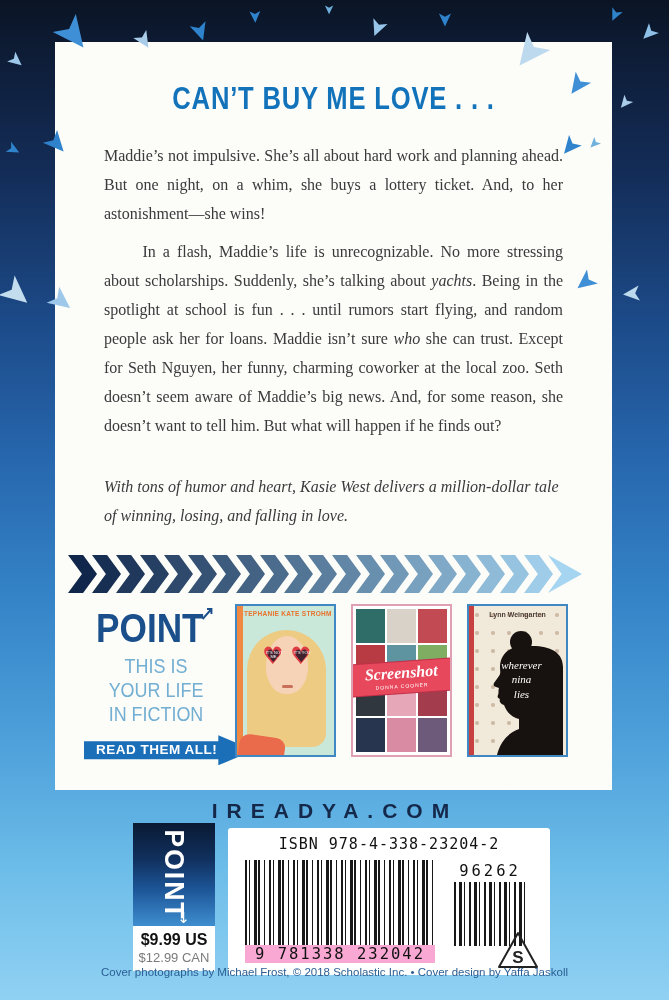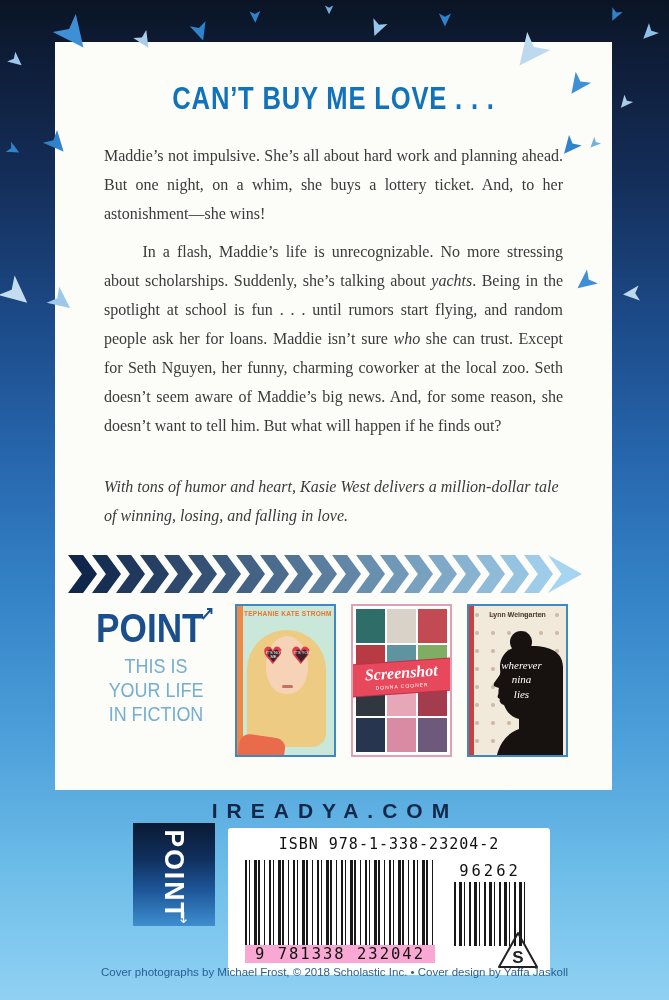--- a/index.html
+++ b/index.html
@@ -116,20 +116,23 @@
         <span>POINT</span>
         <svg class="t-arrow" width="16" height="16" viewBox="0 0 16 16">
             <path d="M1 15 L11 5 M6 5 L11 5 L11 10" stroke="#1a4f8b" stroke-width="2.2" fill="none"></path>
           </svg>
       </div>
       <div class="promo-tag">
         <div>THIS IS</div>
         <div>YOUR LIFE</div>
         <div>IN FICTION</div>
       </div>
+      <div class="promo-banner">
+        <span>READ THEM ALL!</span>
+      </div>
     </div>
 
     <div class="thumbs">
 
       <div class="thumb b1">
         <i class="b1-spine"></i>
         <div class="b1-author">STEPHANIE KATE STROHM</div>
         <i class="b1-hair"></i>
         <i class="b1-face"></i>
         <div class="b1-glasses">
@@ -186,24 +189,28 @@
     </div>
   </div>
 
   <div class="website">IREADYA.COM</div>
 
   <div class="price-block">
     <div class="vlogo">
       <span class="vtext">POINT</span>
       <span class="varrow">↓</span>
     </div>
+    <div class="pricebox">
+      <div class="price-us">$9.99 US</div>
+      <div class="price-can">$12.99 CAN</div>
+    </div>
   </div>
 
   <div class="barcode-box">
-    <div class="isbn-label">ISBN 978-1-338-23204-2</div>
+    <div class="isbn-label">ISBN 978-4-338-23204-2</div>
     <div class="bars-main"></div>
     <div class="ean-digits">9 781338 232042</div>
     <div class="addon-digits">96262</div>
     <div class="bars-addon"></div>
     <div class="cert-triangle">
       <svg width="44" height="40" viewBox="0 0 44 40">
           <path d="M22 3 L41 37 L3 37 Z" fill="none" stroke="#222" stroke-width="2" stroke-linejoin="round"></path>
         </svg>
       <span>S</span>
     </div>

